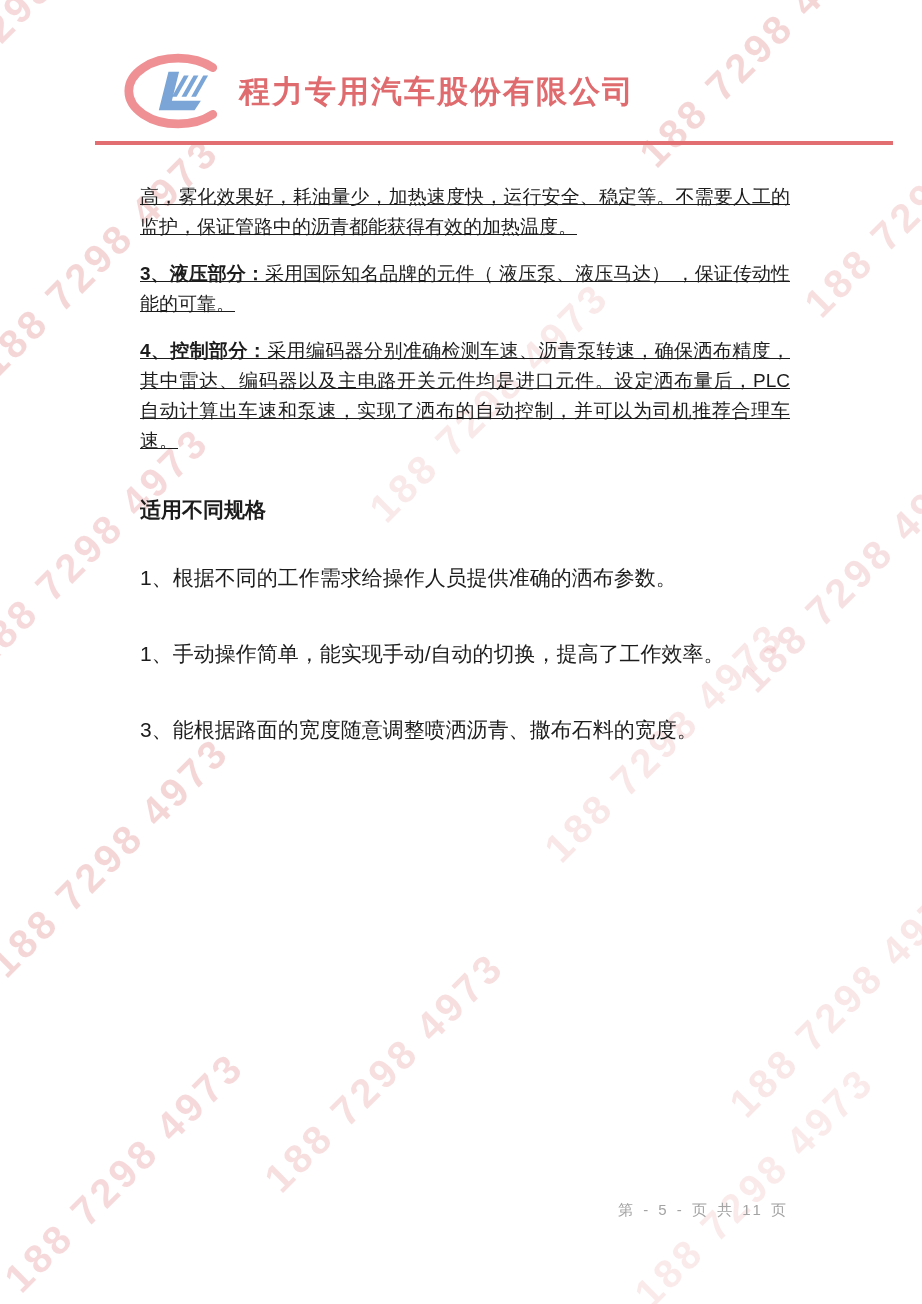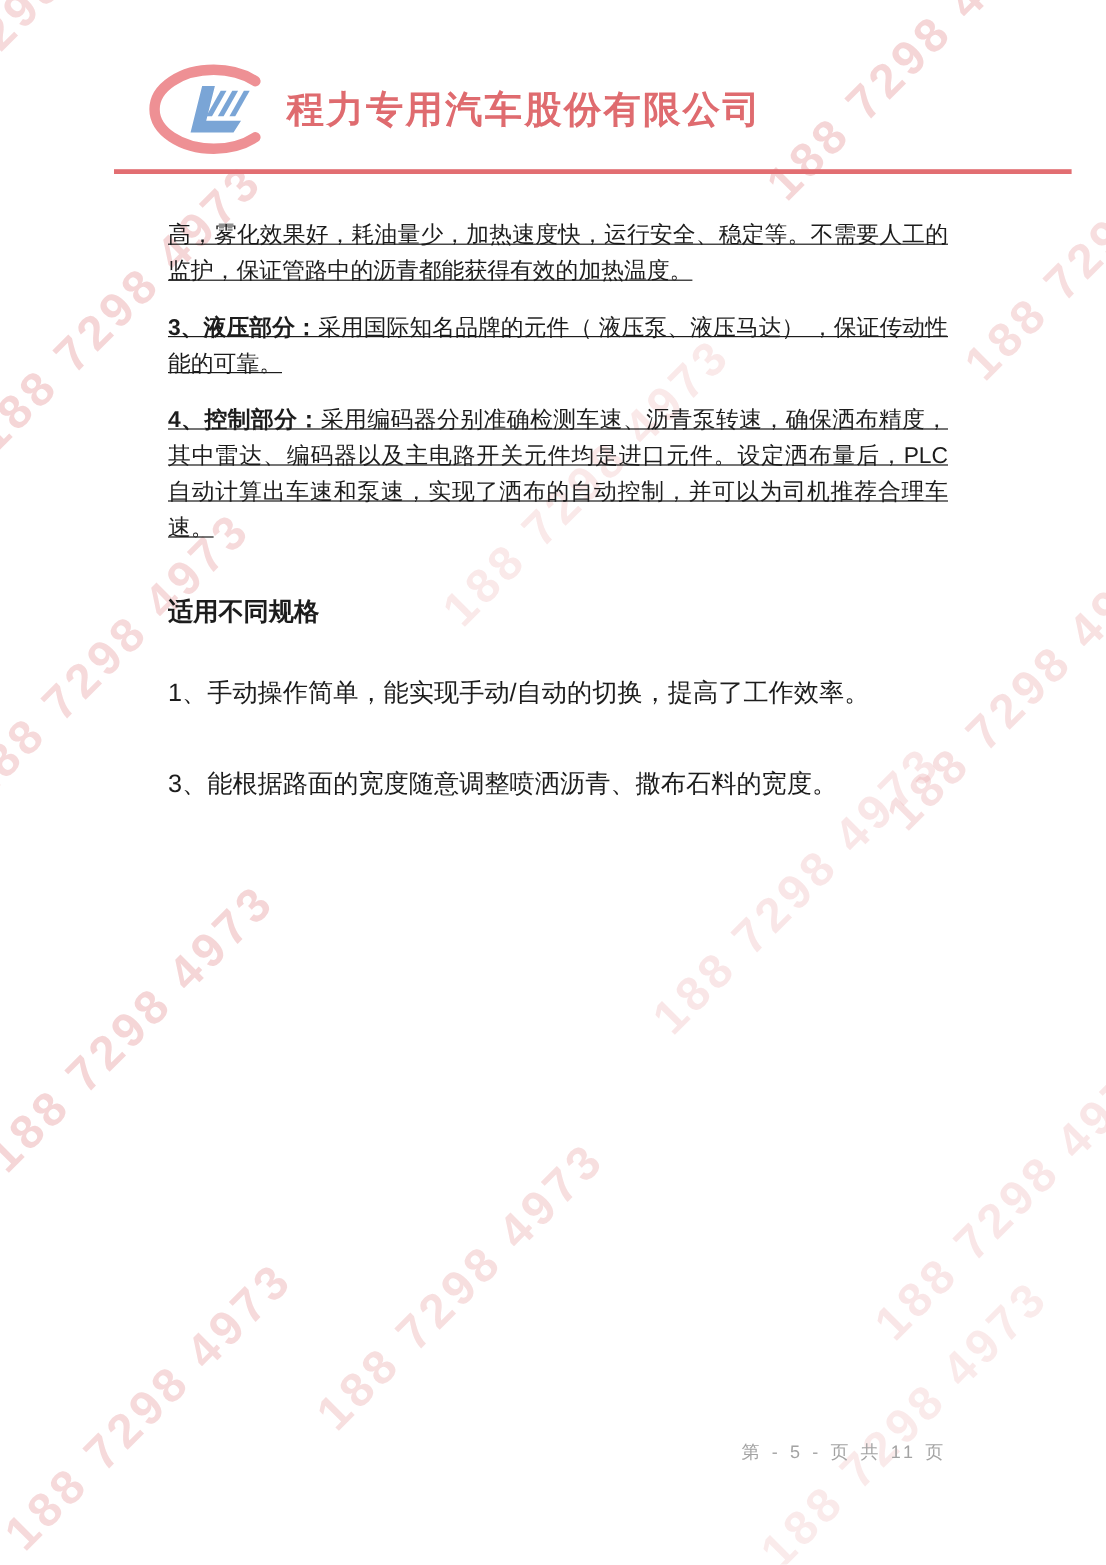--- a/index.html
+++ b/index.html
@@ -90,20 +90,21 @@
     <p class="para"><b></b><span>高，雾化效果好，耗油量少，加热速度快，运行安全、稳定等。不需要人工的监护，保证管路中的沥青都能获得有效的加热温度。</span></p>
 
     <p class="para"><b>3、液压部分：</b><span>采用国际知名品牌的元件（ 液压泵、液压马达） ，保证传动性能的可靠。</span></p>
 
     <p class="para"><b>4、控制部分：</b><span>采用编码器分别准确检测车速、沥青泵转速，确保洒布精度，其中雷达、编码器以及主电路开关元件均是进口元件。设定洒布量后，PLC 自动计算出车速和泵速，实现了洒布的自动控制，并可以为司机推荐合理车速。</span></p>
 
 
 
     <p class="elec-heading">适用不同规格</p>
 
+    <p class="elec-item">1、根据不同的工作需求给操作人员提供准确的洒布参数。</p>
 
 
     <p class="elec-item">1、手动操作简单，能实现手动/自动的切换，提高了工作效率。</p>
 
     <p class="elec-item">3、能根据路面的宽度随意调整喷洒沥青、撒布石料的宽度。</p>
 
   </div>
 
   <div class="footer">第 - 5 - 页 共 11 页</div>
 

